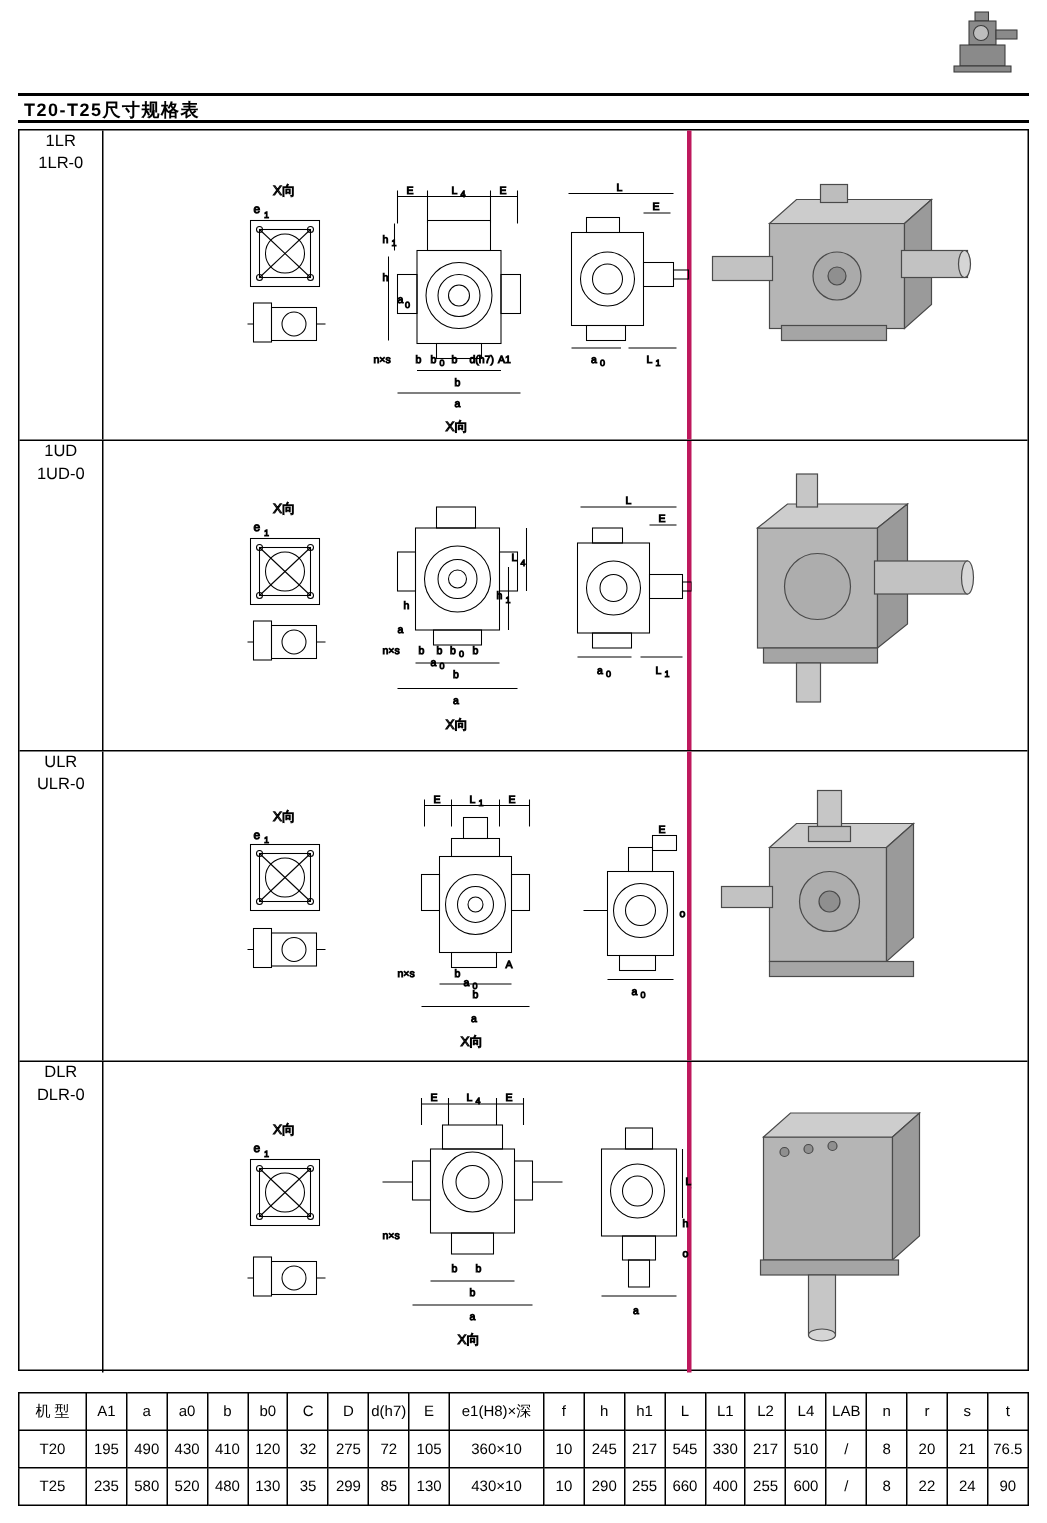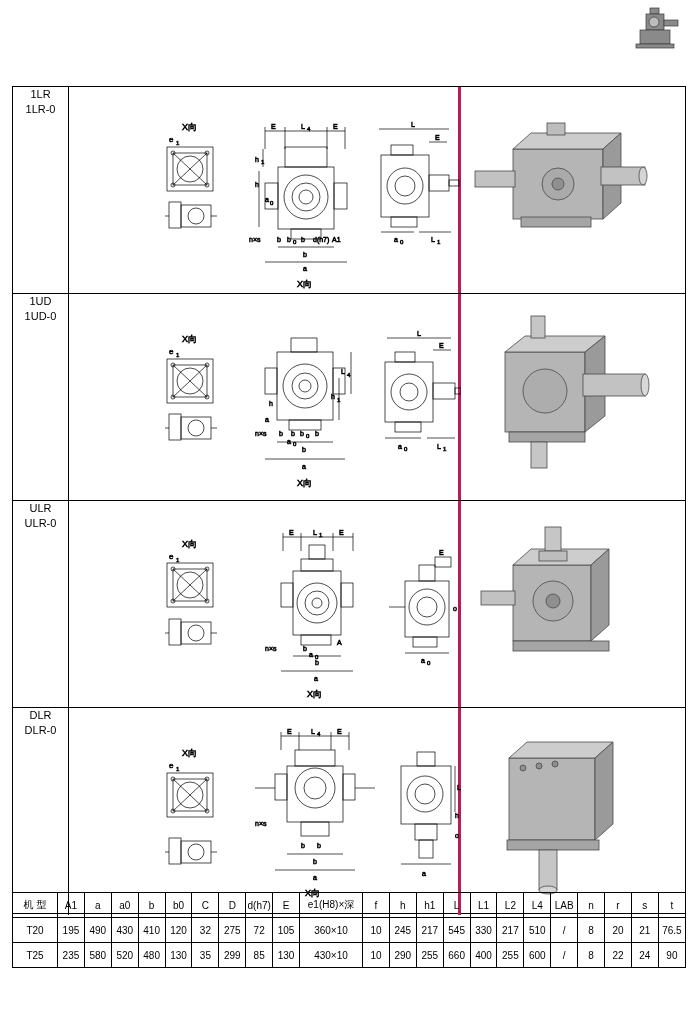--- a/index.html
+++ b/index.html
@@ -91,21 +91,21 @@
     position: relative;
   }
 
   
   .dwg { position: absolute; inset: 0; }
 
   
   .spec-table {
     position: absolute;
     left: 12px;
-    top: 892px;
+    top: 928px;
     width: 674px;
     border-collapse: collapse;
     table-layout: fixed;
     font-size: 10px;
   }
   .spec-table th, .spec-table td {
     border: 1px solid #000;
     text-align: center;
     height: 24px;
     padding: 0;
@@ -126,20 +126,23 @@
         <rect x="20" y="4" width="9" height="6"></rect>
         <rect x="16" y="10" width="18" height="16"></rect>
         <rect x="10" y="26" width="30" height="14"></rect>
         <rect x="6" y="40" width="38" height="4"></rect>
         <rect x="34" y="16" width="14" height="6"></rect>
         <circle cx="24" cy="18" r="5" fill="#bdbdbd"></circle>
       </g>
     </svg>
   </div>
 
+  <div class="title-bar">
+    <span class="title-text">T20-T25尺寸规格表</span>
+  </div>
 
   <div class="main-table">
 
     <div class="row">
       <div class="cell-label">
         <span>1LR</span>
         <span>1LR-0</span>
       </div>
       <div class="cell-draw">
         <svg class="dwg" viewBox="0 0 392 207" width="392" height="207">

